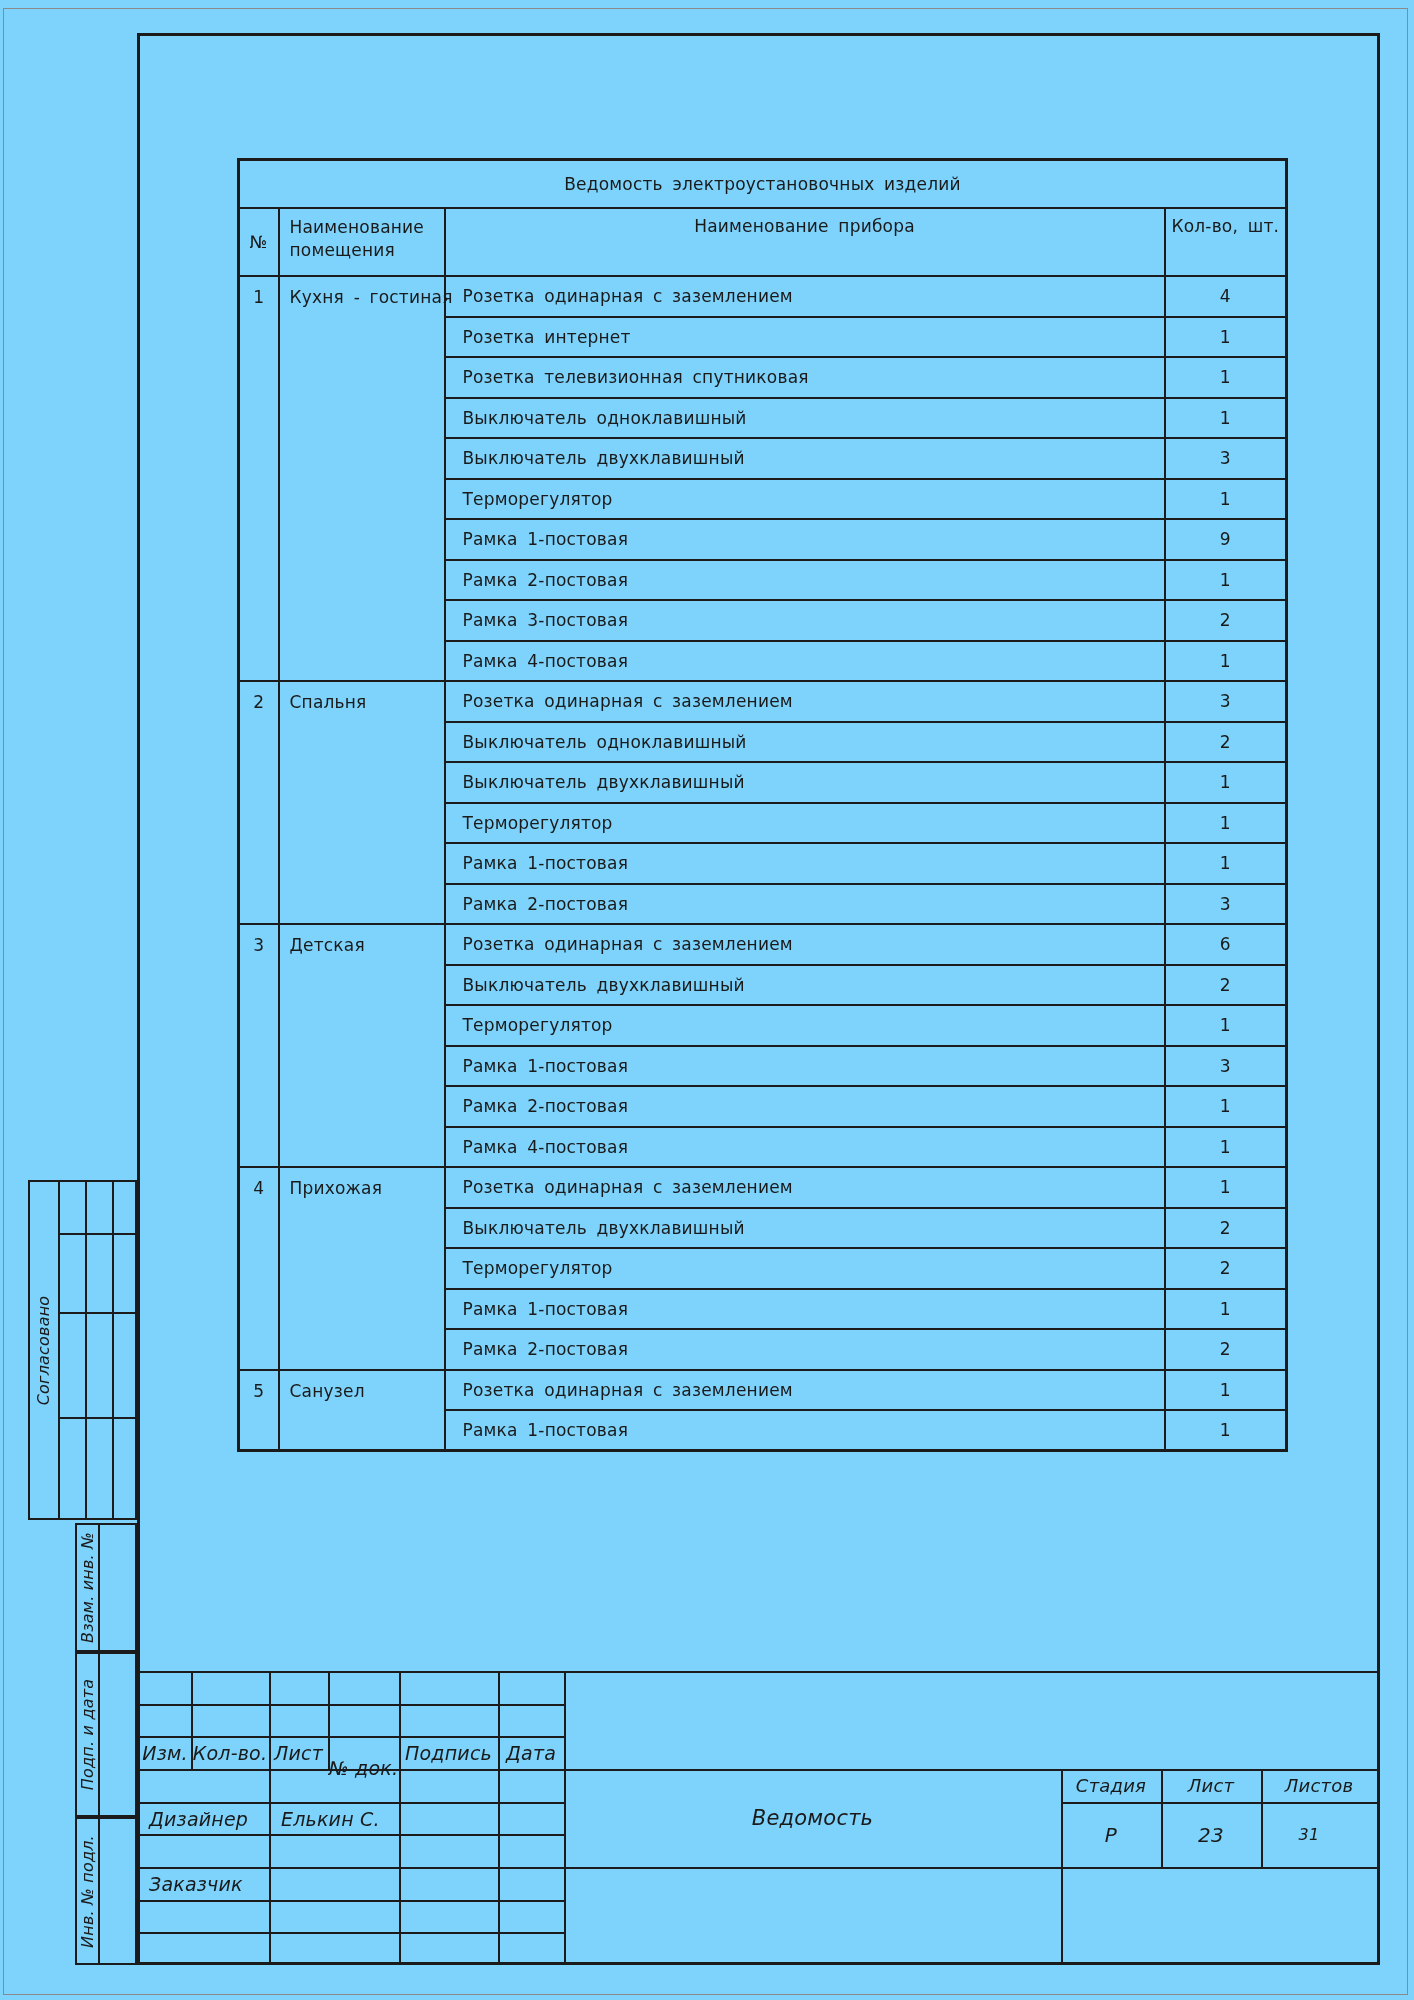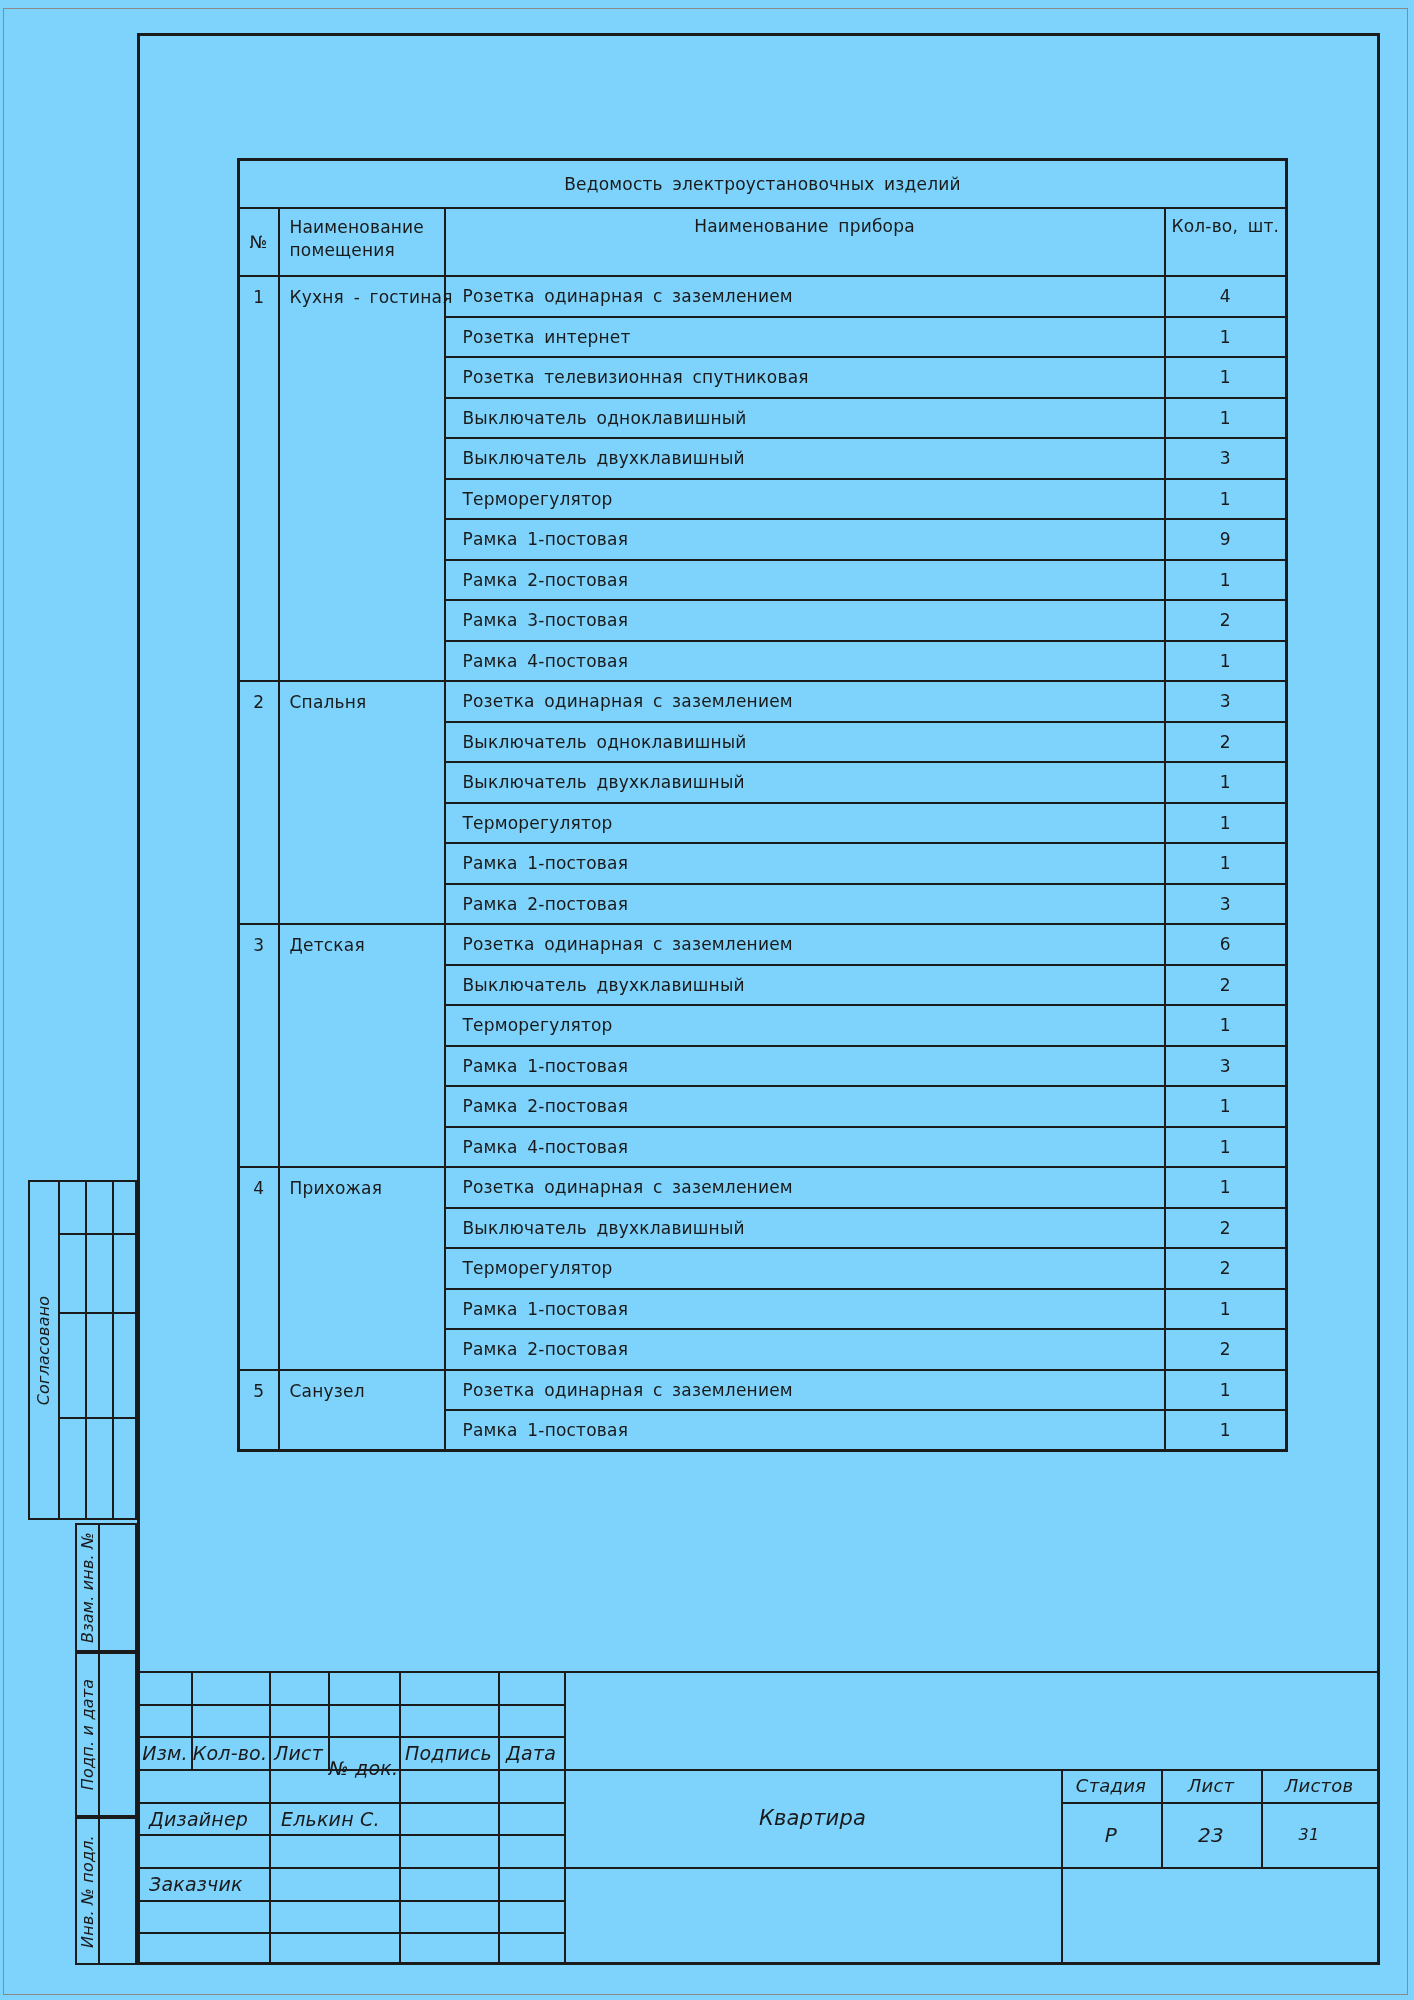--- a/index.html
+++ b/index.html
@@ -259,21 +259,21 @@
     <div class="cell ctr" style="left:52px;top:63px;width:78px;height:33px;">Кол-во.</div>
     <div class="cell ctr" style="left:130px;top:63px;width:59px;height:33px;">Лист</div>
     <div class="cell ctr" style="left:189px;top:78px;width:71px;height:33px;">№ док.</div>
     <div class="cell ctr" style="left:260px;top:63px;width:99px;height:33px;">Подпись</div>
     <div class="cell ctr" style="left:359px;top:63px;width:66px;height:33px;">Дата</div>
 
     <div class="cell" style="left:10px;top:129px;width:120px;height:33px;">Дизайнер</div>
     <div class="cell" style="left:142px;top:129px;width:118px;height:33px;">Елькин С.</div>
     <div class="cell" style="left:10px;top:194px;width:120px;height:33px;">Заказчик</div>
 
-    <div class="cell ctr big" style="left:425px;top:96px;width:497px;height:98px;">Квартира</div>
+    <div class="cell ctr big" style="left:425px;top:96px;width:497px;height:98px;">Ведомость</div>
 
     <div class="cell ctr" style="left:922px;top:96px;width:100px;height:33px;font-size:18px;">Стадия</div>
     <div class="cell ctr" style="left:1022px;top:96px;width:100px;height:33px;font-size:18px;">Лист</div>
     <div class="cell ctr" style="left:1122px;top:96px;width:116px;height:33px;font-size:18px;">Листов</div>
     <div class="cell ctr" style="left:922px;top:129px;width:100px;height:65px;font-size:20px;">Р</div>
     <div class="cell ctr" style="left:1022px;top:129px;width:100px;height:65px;font-size:20px;">23</div>
     <div class="cell ctr" style="left:1122px;top:129px;width:96px;height:65px;font-size:16px;">31</div>
   </div>
 
 </div>

